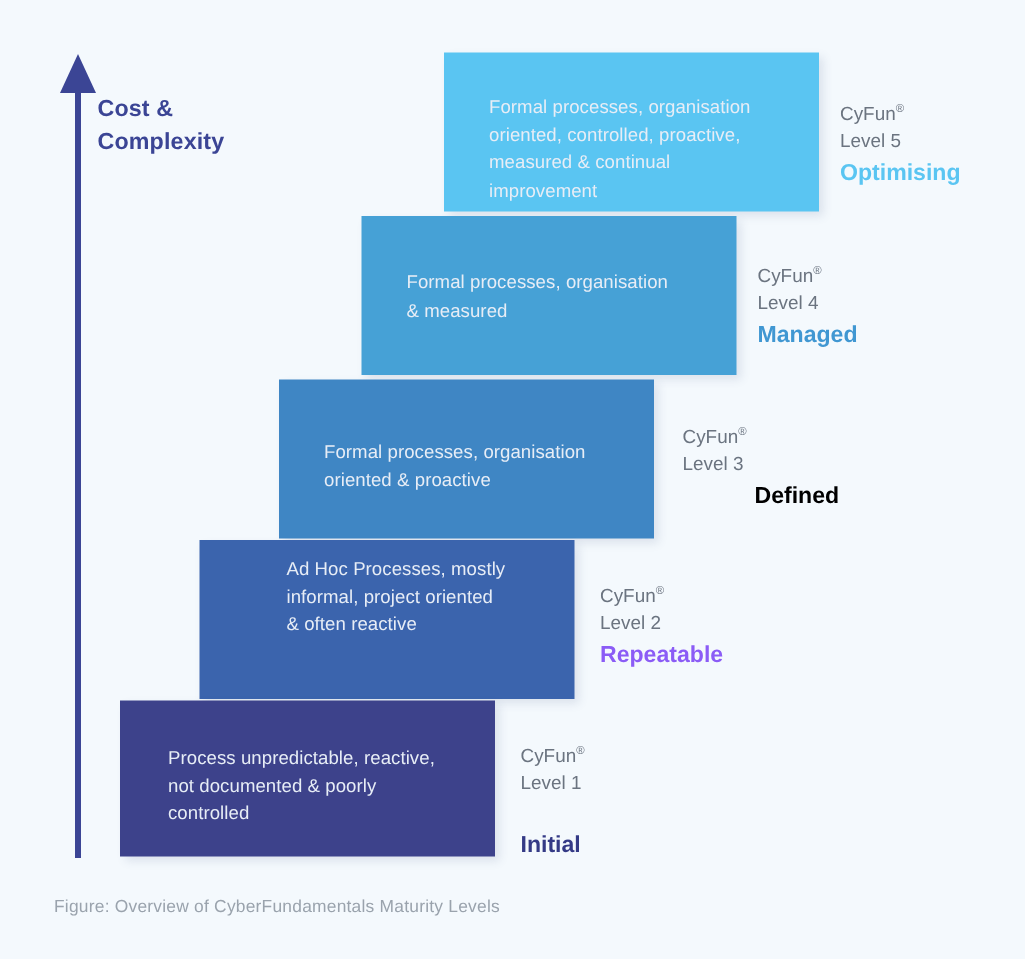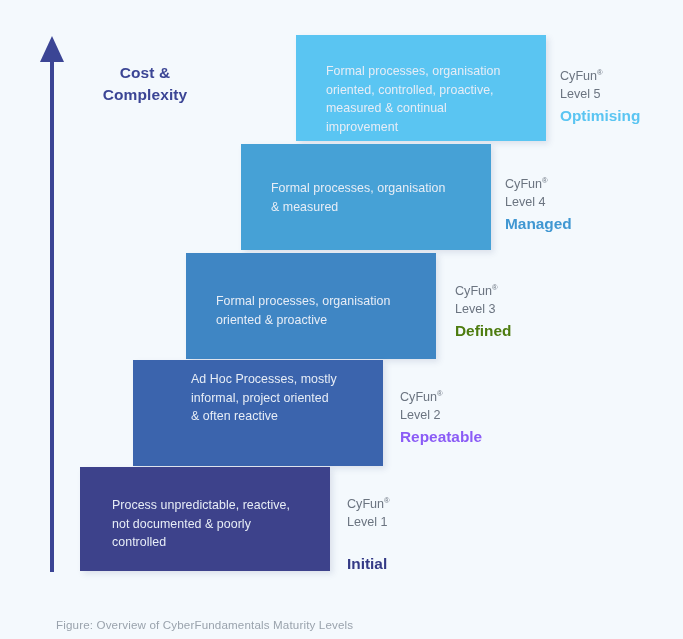--- a/index.html
+++ b/index.html
@@ -50,21 +50,20 @@
   .axis-label {
     position: absolute;
     left: 65px;
     top: 62px;
     width: 160px;
     font-size: 15.5px;
     font-weight: bold;
     line-height: 1.42;
     color: #3b4595;
     letter-spacing: .1px;
-    text-align: center;
   }
 
   
   .step {
     position: absolute;
     box-shadow: 3px 3px 6px rgba(60, 80, 120, 0.13);
   }
   .step-text {
     position: absolute;
     color: #e7edf6;
@@ -94,26 +93,25 @@
     display: block;
     font-size: 15.4px;
     font-weight: bold;
     line-height: 1.45;
     margin-top: 1px;
   }
 
   
   .figure-caption {
     position: absolute;
-    left: 56px;
+    left: 36px;
     top: 598px;
     font-size: 11.6px;
     color: #9aa3ad;
     letter-spacing: .15px;
-    margin-top: 20px;
   }
 </style>
 </head>
 <body>
 
 <div id="stage">
 
   <div class="axis">
     <div class="axis-head"></div>
     <div class="axis-line"></div>
@@ -152,21 +150,21 @@
 
   <div class="step" style="left:186px; top:253px; width:250px; height:106px; background:#3f86c4;">
   </div>
   <div class="step-text" style="left:216px; top:292px; width:215px;">
     <div>Formal processes, organisation</div>
     <div>oriented &amp; proactive</div>
   </div>
   <div class="level-caption" style="left:455px; top:282px;">
     <span class="brand"><span>CyFun</span><sup>®</sup></span>
     <span class="lvl">Level 3</span>
-    <span class="name" style="color:#4d7c0f;">Defined</span>
+    <span class="name" style="color:#000000;margin-left:48px;">Defined</span>
   </div>
 
   <div class="step" style="left:133px; top:360px; width:250px; height:106px; background:#3b64ad;">
   </div>
   <div class="step-text" style="left:163px; top:370px; width:215px;margin-left:28px;">
     <div>Ad Hoc Processes, mostly</div>
     <div>informal, project oriented</div>
     <div>&amp; often reactive</div>
   </div>
   <div class="level-caption" style="left:400px; top:388px;">

